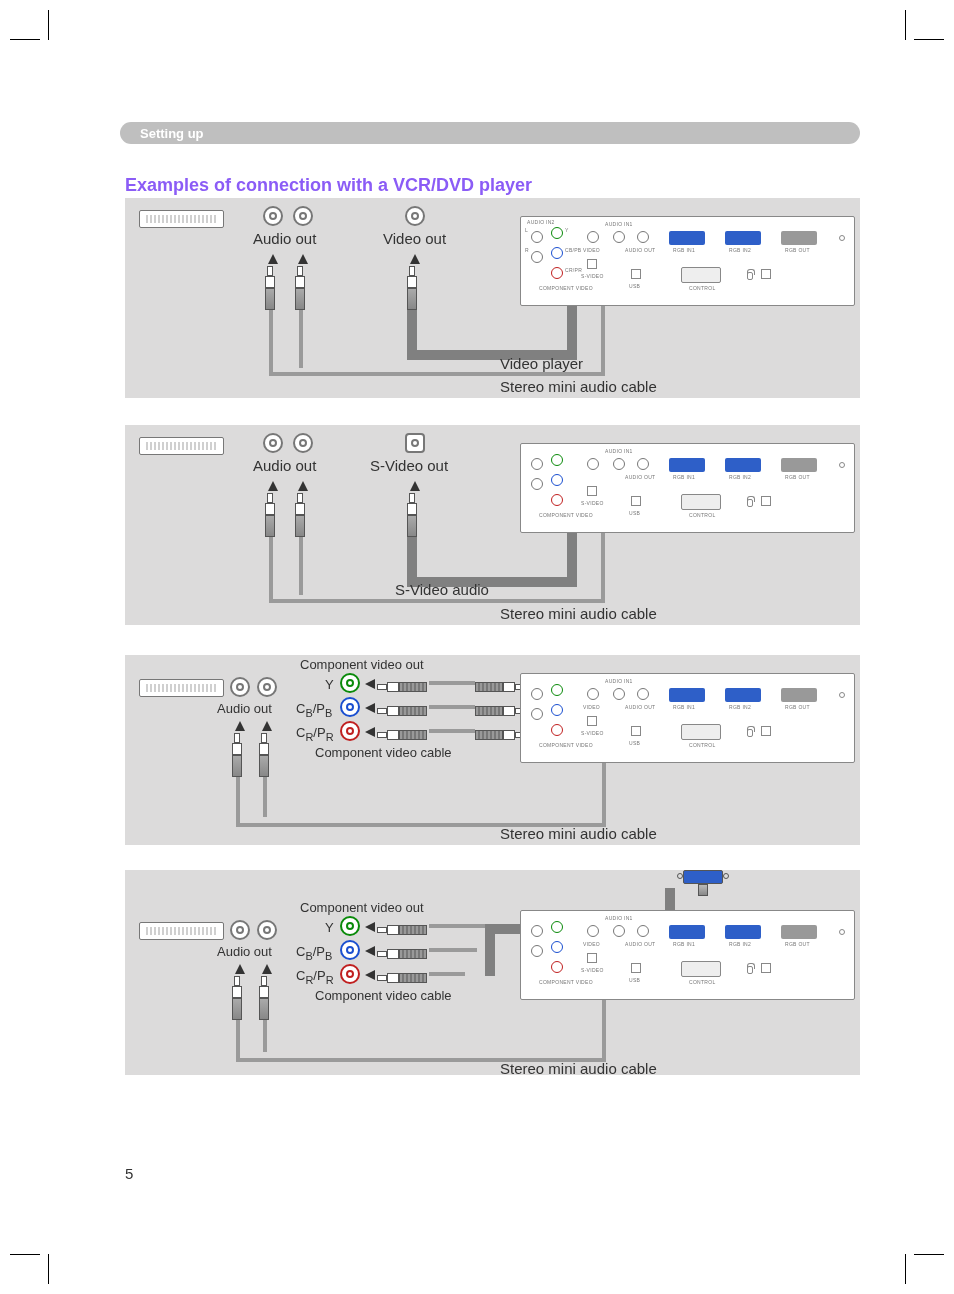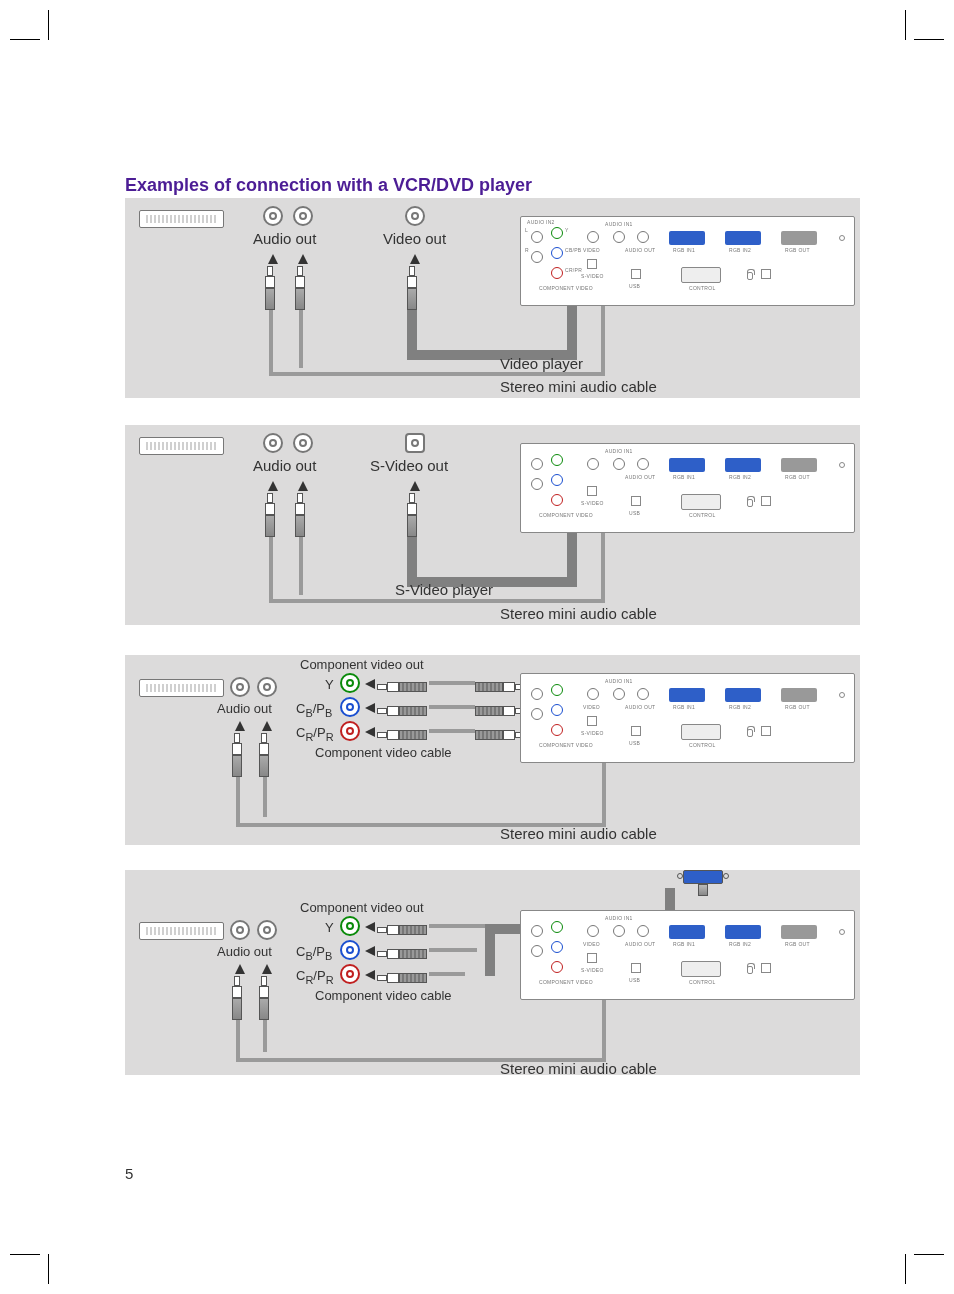--- a/index.html
+++ b/index.html
@@ -6,21 +6,21 @@
   html, body { width: 954px; height: 1294px; background: #fff; font-family: Arial, Helvetica, sans-serif; color: #2b2b2b; }
   .page { position: relative; width: 954px; height: 1294px; }
 
   
   .cropmark { position: absolute; }
   .cropmark.h { height: 0; border-top: 1px solid #000; width: 30px; }
   .cropmark.v { width: 0; border-left: 1px solid #000; height: 30px; }
 
   .section-bar { position: absolute; left: 120px; top: 122px; width: 740px; height: 22px; background: #bfbfbf; border-radius: 11px; display: flex; align-items: center; padding-left: 20px; font-size: 13px; font-weight: bold; color: #fff; }
 
-  .heading { position: absolute; left: 125px; top: 175px; font-size: 18px; font-weight: bold; color: #4c1d95; }
+  .heading { position: absolute; left: 125px; top: 175px; font-size: 18px; font-weight: bold; color: #8b5cf6; }
 
   .pagenum { position: absolute; left: 125px; top: 1165px; font-size: 15px; color: #333; }
 
   .panel { position: absolute; left: 125px; width: 735px; background: #dcdbdb; }
   .panel1 { top: 198px; height: 200px; }
   .panel2 { top: 425px; height: 200px; }
   .panel3 { top: 655px; height: 190px; }
   .panel4 { top: 870px; height: 205px; }
 
   .label { position: absolute; font-size: 15px; color: #333; white-space: nowrap; }
@@ -85,20 +85,23 @@
 
   <div class="cropmark h" style="top:39px;left:10px"></div>
   <div class="cropmark v" style="top:10px;left:48px"></div>
   <div class="cropmark h" style="top:39px;right:10px"></div>
   <div class="cropmark v" style="top:10px;right:48px"></div>
   <div class="cropmark h" style="bottom:39px;left:10px"></div>
   <div class="cropmark v" style="bottom:10px;left:48px"></div>
   <div class="cropmark h" style="bottom:39px;right:10px"></div>
   <div class="cropmark v" style="bottom:10px;right:48px"></div>
 
+  <div class="section-bar">
+    <span>Setting up</span>
+  </div>
 
   <div class="heading">Examples of connection with a VCR/DVD player</div>
 
   <div class="panel panel1">
     <div class="device" style="left:14px; top:12px;"></div>
 
     <div class="rca" style="left:138px; top:8px;"></div>
     <div class="rca" style="left:168px; top:8px;"></div>
     <div class="label" style="left:128px; top:32px;">Audio out</div>
 
@@ -231,21 +234,21 @@
       <span class="tiny" style="left:264px; top:30px;">RGB OUT</span>
       <div class="sq" style="left:110px; top:52px;"></div>
       <span class="tiny" style="left:108px; top:66px;">USB</span>
       <div class="dsub" style="position:absolute;left:160px; top:50px;"></div>
       <span class="tiny" style="left:168px; top:68px;">CONTROL</span>
       <div class="lock" style="left:226px; top:55px;"></div>
       <div class="sq" style="left:240px; top:52px;"></div>
       <div class="hole" style="left:318px; top:18px;"></div>
     </div>
 
-    <div class="label" style="left:270px; top:156px;">S-Video player</div>
+    <div class="label" style="left:270px; top:156px;">S-Video audio</div>
   </div>
   <div class="label" style="left:500px; top:605px;">Stereo mini audio cable</div>
 
   <div class="panel panel3">
     <div class="device" style="left:14px; top:24px;"></div>
     <div class="rca" style="left:105px; top:22px;"></div>
     <div class="rca" style="left:132px; top:22px;"></div>
     <div class="label small" style="left:92px; top:46px;">Audio out</div>
 
     <div class="label small" style="left:175px; top:2px;">Component video out</div>

